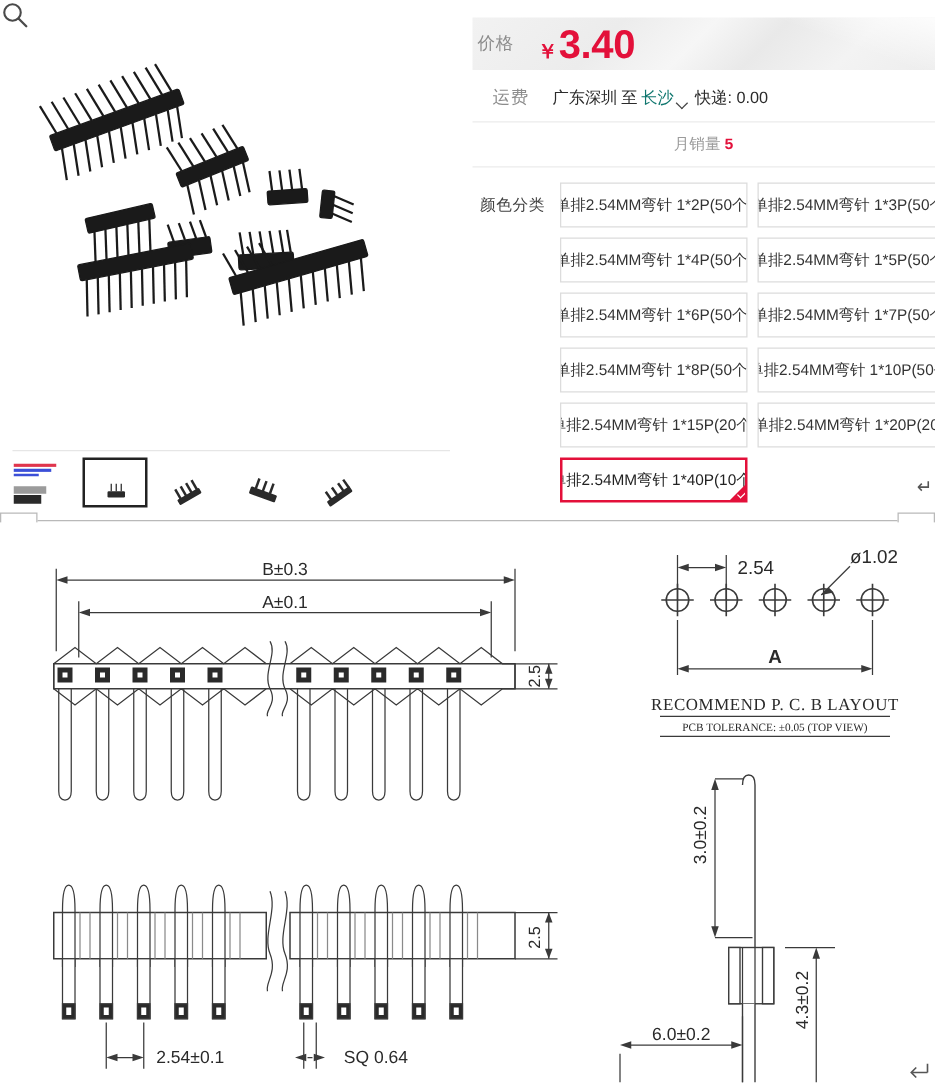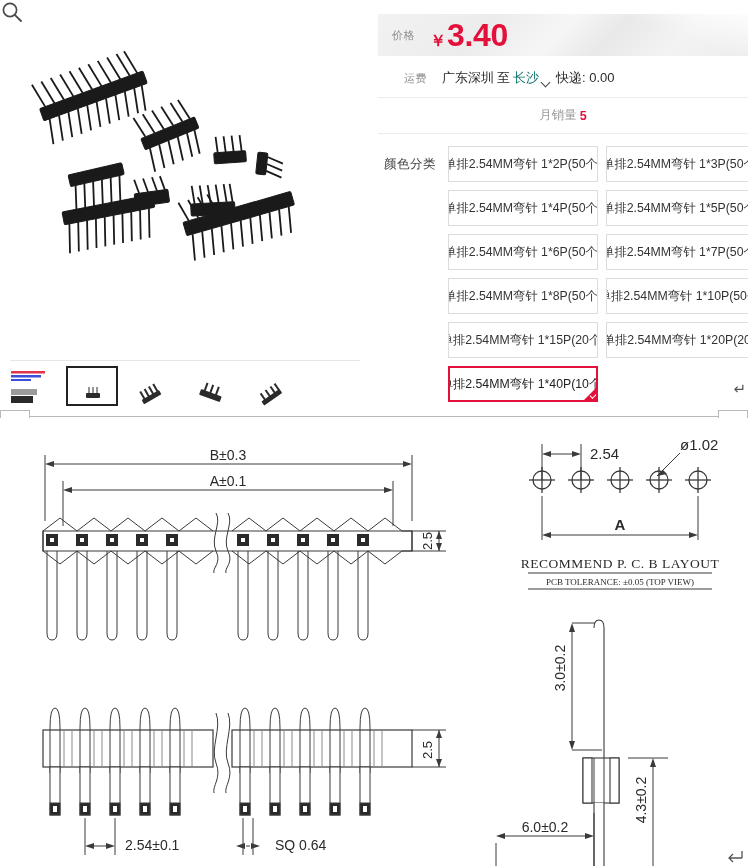--- a/index.html
+++ b/index.html
@@ -30,37 +30,37 @@
   .price-row {
     position:absolute; left:8px; top:14px; width:370px; height:42px;
     background:linear-gradient(135deg,#f2f2f2 0%,#ececec 30%,#f6f6f6 48%,#e9e9e9 62%,#f3f3f3 80%,#ededed 100%);
     display:flex; align-items:center;
   }
   .price-row::after{
     content:""; position:absolute; right:0; top:0; width:120px; height:42px;
     background:linear-gradient(200deg, rgba(255,255,255,.85) 0%, rgba(255,255,255,0) 55%);
     pointer-events:none;
   }
-  .lbl { width:52px; padding-left:14px; color:#8c8c8c; font-size:11px; letter-spacing:.5px; }
+  .lbl { width:52px; padding-left:4px; color:#8c8c8c; font-size:14px; letter-spacing:.5px; }
   .price-val { color:#e3103a; font-weight:700; display:flex; align-items:baseline; }
   .price-yen { font-size:16px; font-weight:700; margin-right:1px; }
   .price-num { font-size:32px; font-weight:700; letter-spacing:-.3px; }
 
   .ship-row { position:absolute; left:20px; top:62px; width:370px; height:32px; display:flex; align-items:center; }
   .ship-text { color:#2b2b2b; font-size:13px; display:flex; align-items:flex-end; gap:3px; }
   .ship-city { color:#0f766e; }
   .caret { display:inline-block; width:9px; height:9px; position:relative; margin:0 2px 0 0;}
   .caret::before{ content:""; position:absolute; left:0; top:1px; width:6px; height:6px;
     border-right:1.6px solid #444; border-bottom:1.6px solid #444; transform:rotate(45deg); }
 
   .rule { position:absolute; left:8px; width:370px; height:1px; background:#ececec; }
   .rule.r1 { top:97px; }
   .rule.r2 { top:133px; }
 
-  .sales-row { position:absolute; left:8px; top:100px; width:370px; height:31px; display:flex; align-items:center; justify-content:center; }
+  .sales-row { position:absolute; left:8px; top:100px; width:370px; height:31px; display:flex; align-items:center; justify-content:center;font-family:Liberation Mono, monospace; }
   .sales-label { color:#9b9b9b; font-size:12.5px; }
   .sales-num { color:#e3103a; font-size:12.5px; font-weight:700; margin-left:3px; }
 
   
   .sku-wrap { position:absolute; left:8px; top:146px; width:370px; height:258px; }
   .sku-label { position:absolute; left:6px; top:10px; color:#404040; font-size:12.5px; letter-spacing:.5px; }
   .sku-grid { position:absolute; left:70px; top:0; width:300px; }
   .sku-row { display:flex; gap:8px; margin-bottom:8px; }
   .sku-opt {
     width:150px; height:36px; flex:0 0 150px;

